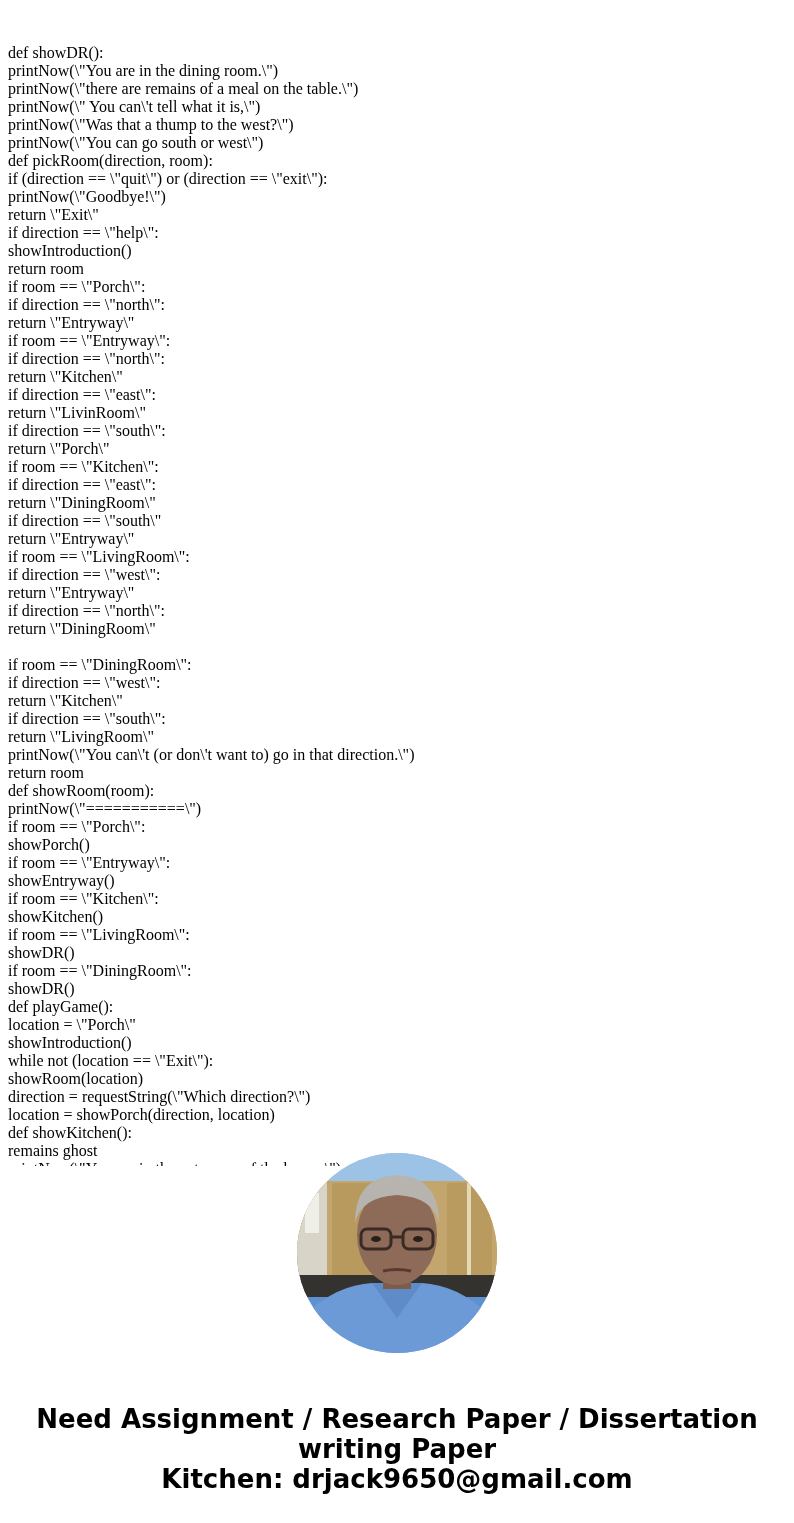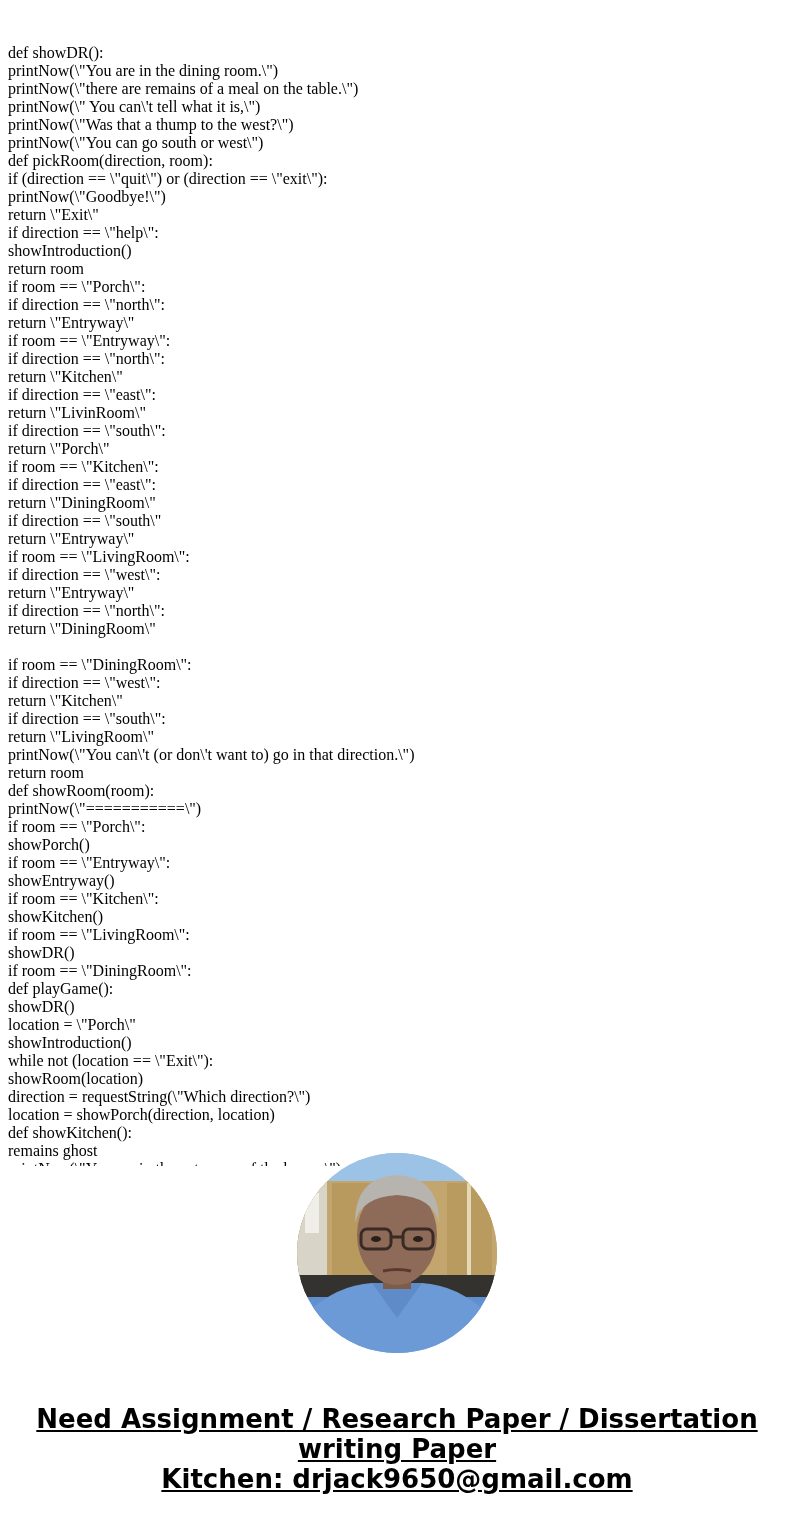--- a/index.html
+++ b/index.html
@@ -49,21 +49,20 @@
       width: 794px;
       text-align: center;
       font-family: "DejaVu Sans", sans-serif;
       font-weight: bold;
       font-size: 26px;
       line-height: 30px;
       color: #000000;
     }
     .footer-line {
       display: block;
-      text-decoration: underline;
     }
   </style>
 </head>
 <body>
 
 <div class="code-block" id="code-block">
     <div class="code-line">def showDR():</div>
     <div class="code-line">printNow(\"You are in the dining room.\")</div>
     <div class="code-line">printNow(\"there are remains of a meal on the table.\")</div>
     <div class="code-line">printNow(\" You can\'t tell what it is,\")</div>
@@ -108,22 +107,22 @@
     <div class="code-line">printNow(\"===========\")</div>
     <div class="code-line">if room == \"Porch\":</div>
     <div class="code-line">showPorch()</div>
     <div class="code-line">if room == \"Entryway\":</div>
     <div class="code-line">showEntryway()</div>
     <div class="code-line">if room == \"Kitchen\":</div>
     <div class="code-line">showKitchen()</div>
     <div class="code-line">if room == \"LivingRoom\":</div>
     <div class="code-line">showDR()</div>
     <div class="code-line">if room == \"DiningRoom\":</div>
+    <div class="code-line">showDR()</div>
     <div class="code-line">def playGame():</div>
-    <div class="code-line">showDR()</div>
     <div class="code-line">location = \"Porch\"</div>
     <div class="code-line">showIntroduction()</div>
     <div class="code-line">while not (location == \"Exit\"):</div>
     <div class="code-line">showRoom(location)</div>
     <div class="code-line">direction = requestString(\"Which direction?\")</div>
     <div class="code-line">location = showPorch(direction, location)</div>
     <div class="code-line">def showKitchen():</div>
     <div class="code-line">remains ghost</div>
     <div class="code-line">printNow(\"You are in the entryway of the house.\")</div>
   </div>

